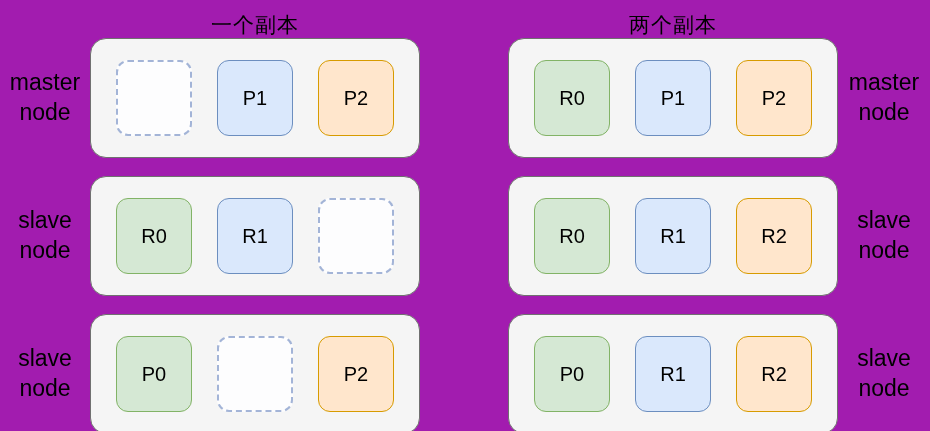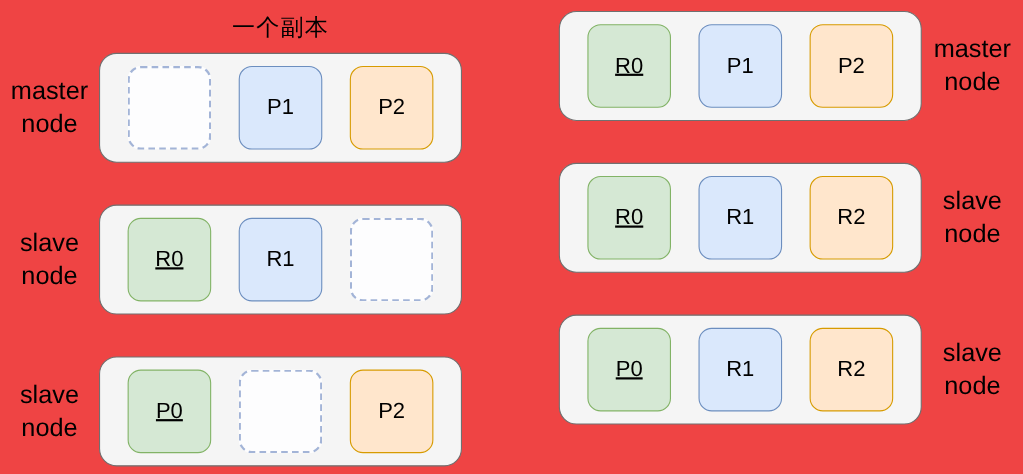--- a/index.html
+++ b/index.html
@@ -1,19 +1,19 @@
 <!DOCTYPE html>
 <html><head>
 <meta charset="utf-8">
 <style>
   html, body { margin: 0; padding: 0; background: #ffffff; }
   .page {
     position: relative;
     width: 930px; height: 431px;
-    background: #ef4444;
+    background: #a21caf;
     font-family: "Liberation Sans", sans-serif;
     color: #000000;
     display: flex;
     box-sizing: border-box;
     padding-top: 6px;
     overflow: hidden;
   }
   .column { width: 465px; display: flex; flex-direction: column; box-sizing: border-box; }
   .title-row { height: 38px; display: flex; align-items: center; }
   .col-title {
@@ -26,36 +26,36 @@
   .node-row { display: flex; align-items: center; height: 108px; margin-bottom: 30px; }
   .node-row:last-child { margin-bottom: 0; }
   .node-label {
     width: 90px; flex: 0 0 auto;
     text-align: center;
     font-size: 23px; line-height: 1.3;
     color: #000000;
   }
   .node-label.right { width: 92px; }
   .node-box {
-    width: 330px; height: 100px; flex: 0 0 auto;
+    width: 330px; height: 120px; flex: 0 0 auto;
     box-sizing: border-box;
     background: #f5f5f5;
     border: 1.5px solid #707070;
     border-radius: 16px;
     display: flex; align-items: center; justify-content: space-evenly;
   }
   .slot {
     width: 76px; height: 76px;
     box-sizing: border-box;
     border-radius: 12px;
     display: flex; align-items: center; justify-content: center;
     font-size: 20px;
     color: #000000;
   }
-  .slot.green  { background: #d5e8d4; border: 1.5px solid #82b366; text-decoration: underline; }
+  .slot.green  { background: #d5e8d4; border: 1.5px solid #82b366; }
   .slot.blue   { background: #dae8fc; border: 1.5px solid #6c8ebf; }
   .slot.orange { background: #ffe6cc; border: 1.5px solid #d79b00; }
   .slot.empty  { background: #fdfdfe; border: 2px dashed #a3b4d7; }
 </style>
 </head>
 <body>
 
 <div class="page">
 
   <div class="column">
@@ -86,20 +86,24 @@
       <div class="node-label">slave node</div>
       <div class="node-box">
         <div class="slot green">P0</div>
         <div class="slot empty"></div>
         <div class="slot orange">P2</div>
       </div>
     </div>
   </div>
 
   <div class="column">
+    <div class="title-row">
+      <div class="pad-right-col"></div>
+      <div class="col-title">两个副本</div>
+    </div>
 
     <div class="node-row">
       <div class="pad-right-col"></div>
       <div class="node-box">
         <div class="slot green">R0</div>
         <div class="slot blue">P1</div>
         <div class="slot orange">P2</div>
       </div>
       <div class="node-label right">master node</div>
     </div>

